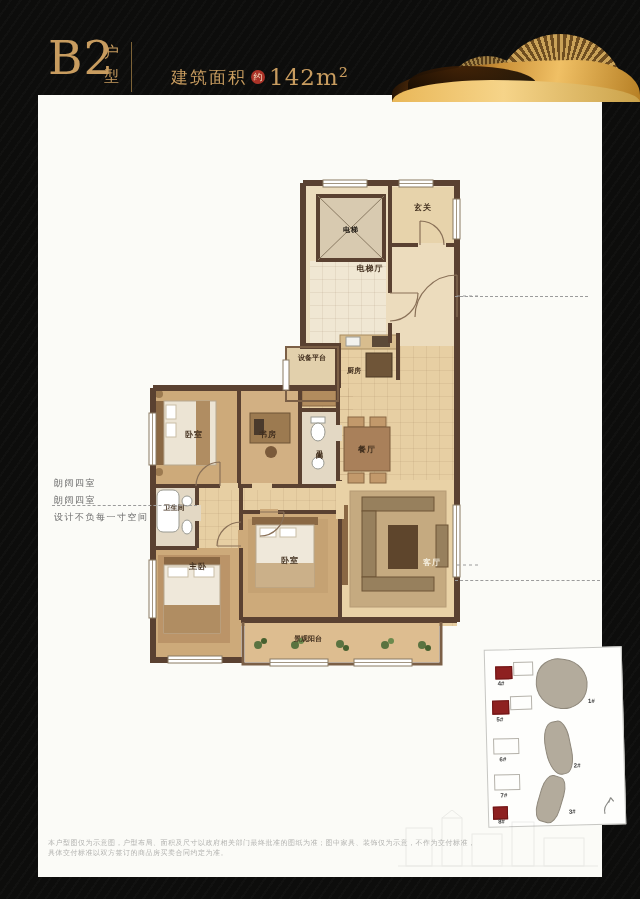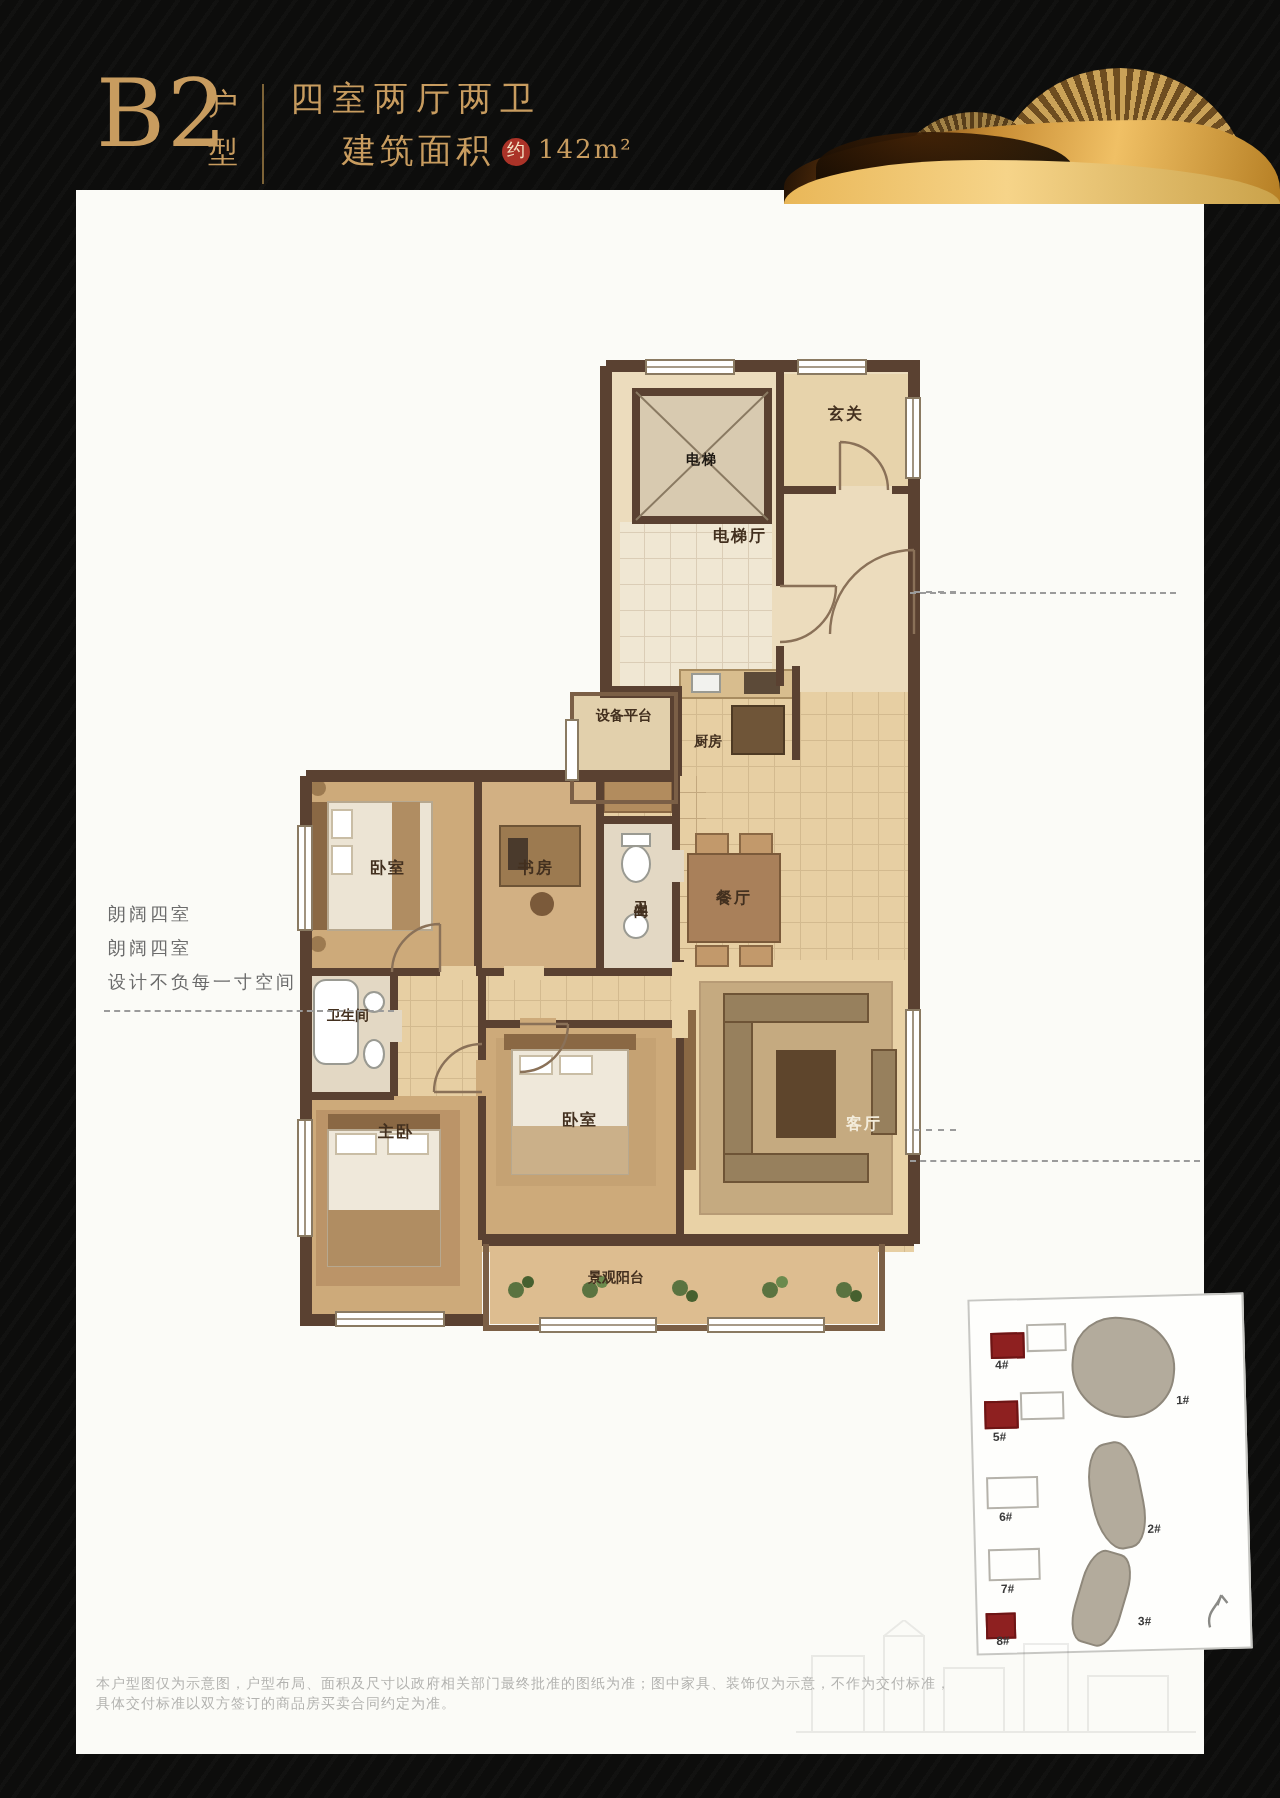--- a/index.html
+++ b/index.html
@@ -11,21 +11,21 @@
 
   
   .hdr{position:absolute;z-index:2;color:#c89c5f;}
   .b2{left:48px;top:30px;font-family:"DejaVu Serif",serif;font-size:47px;letter-spacing:1px;text-align:center;}
   .unitchars{left:104px;top:40px;font-family:"DejaVu Serif",serif;font-size:15px;line-height:24px;width:16px;}
   .hdr-div{position:absolute;left:131px;top:42px;width:1px;height:50px;background:#7d6337;z-index:2;}
   .spec{left:145px;top:38px;font-family:"DejaVu Serif",serif;font-size:17px;letter-spacing:4px;}
   .arearow{left:145px;top:64px;font-family:"DejaVu Serif",serif;font-size:17px;letter-spacing:2px;display:flex;align-items:center;margin-left:26px;}
   .seal{display:inline-block;width:14px;height:14px;border-radius:50%;background:#ab3328;color:#f5e6c8;
     font-size:9px;line-height:14px;text-align:center;letter-spacing:0;margin:0 4px;}
-  .areaval{font-size:13px;letter-spacing:1px;}
+  .areaval{font-size:23px;letter-spacing:1px;}
 
   
   .deco{position:absolute;left:392px;top:26px;width:248px;height:76px;z-index:5;}
   .fanwrap{position:absolute;overflow:hidden;}
   .fan{position:absolute;left:0;border-radius:50%;
     background:repeating-conic-gradient(from -90deg,#caa258 0deg 3deg,#6e4d20 3deg 6deg);}
   .fan:after{content:"";position:absolute;inset:0;border-radius:50%;
     background:radial-gradient(circle at 50% 100%,rgba(40,20,0,.75) 0 18%,transparent 60%);}
   .fw1{left:102px;top:8px;width:132px;height:66px;}
   .fw1 .fan{width:132px;height:132px;top:0;}
@@ -72,21 +72,20 @@
 <div class="stage">
 
   <div class="panel"></div>
 
   <div class="hdr b2" style="position:absolute;">B2</div>
   <div class="hdr unitchars" style="position:absolute;">
     <div>户</div>
     <div>型</div>
   </div>
   <div class="hdr-div"></div>
-  <div class="hdr spec" style="position:absolute;">四室两厅两卫</div>
   <div class="hdr arearow" style="position:absolute;">
     <span>建筑面积</span>
     <span class="seal">约</span>
     <span class="areaval">142m²</span>
   </div>
 
   <div class="deco">
     <div class="fanwrap fw2">
         <div class="fan"></div>
       </div>
@@ -250,21 +249,21 @@
   <div class="rl" style="left:194px;top:434px;">卧室</div>
   <div class="rl" style="left:268px;top:434px;">书房</div>
   <div class="rl vert small" style="left:319px;top:446px;">卫生间</div>
   <div class="rl" style="left:367px;top:449px;">餐厅</div>
   <div class="rl small" style="left:174px;top:508px;">卫生间</div>
   <div class="rl" style="left:198px;top:566px;font-family:Liberation Mono, monospace;">主卧</div>
   <div class="rl" style="left:290px;top:560px;">卧室</div>
   <div class="rl light" style="left:400px;top:562px;">客厅</div>
   <div class="rl small" style="left:308px;top:639px;">景观阳台</div>
 
-  <div class="ann" style="left:54px;top:449px;">
+  <div class="ann" style="left:54px;top:475px;">
     <div>朗阔四室</div>
     <div>朗阔四室</div>
     <div>设计不负每一寸空间</div>
   </div>
   <div class="dash" style="left:52px;top:505px;width:145px;"></div>
 
   <div class="dash" style="left:455px;top:296px;width:133px;"></div>
 
   <div class="dash" style="left:455px;top:580px;width:145px;"></div>
 

